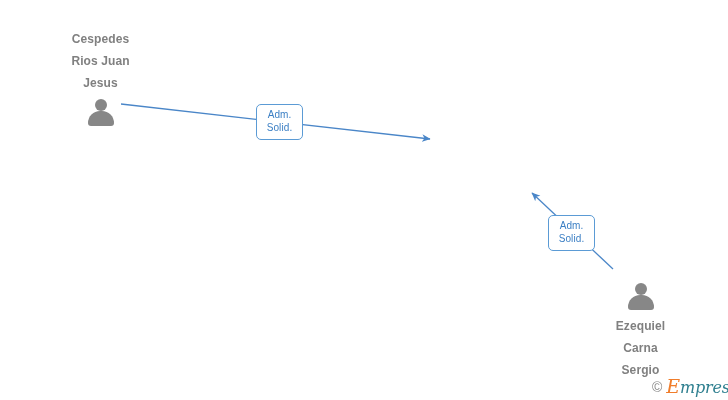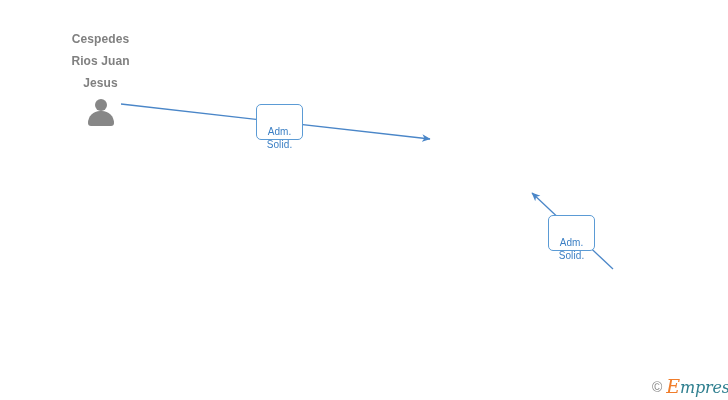--- a/index.html
+++ b/index.html
@@ -84,21 +84,21 @@
   .edge-chip {
     position: absolute;
     box-sizing: border-box;
     border: 1px solid #5b9bd5;
     border-radius: 5px;
     background: #ffffff;
     color: #3b7fc4;
     font-size: 10px;
     line-height: 13px;
     text-align: center;
-    padding: 20px 0 3px 0;
+    padding: 3px 0 3px 0;
     white-space: pre-line;
     letter-spacing: 0.1px;
   }
 
   
   #watermark {
     position: absolute;
     display: flex;
     align-items: center;
     gap: 4px;
@@ -142,20 +142,29 @@
     <div class="node-label">Cespedes
 Rios Juan
 Jesus</div>
     <div class="person-icon" style="margin-top:5px;">
         <div class="head"></div>
         <div class="body"></div>
       </div>
   </div>
 
 
+  <div class="node" style="left:583px; top:283px; width:115px;">
+    <div class="person-icon">
+        <div class="head"></div>
+        <div class="body"></div>
+      </div>
+    <div class="node-label" style="margin-top:5px;">Ezequiel
+Carna
+Sergio</div>
+  </div>
 
   <div class="edge-chip" style="left:256px; top:104px; width:47px; height:36px;">Adm.
 Solid.</div>
 
   <div class="edge-chip" style="left:548px; top:215px; width:47px; height:36px;">Adm.
 Solid.</div>
 
   <div id="watermark" style="left:652px; top:378px;">
     <span class="copy">©</span>
     <span class="brand"><span class="cap">E</span><span>mpresia</span></span>

